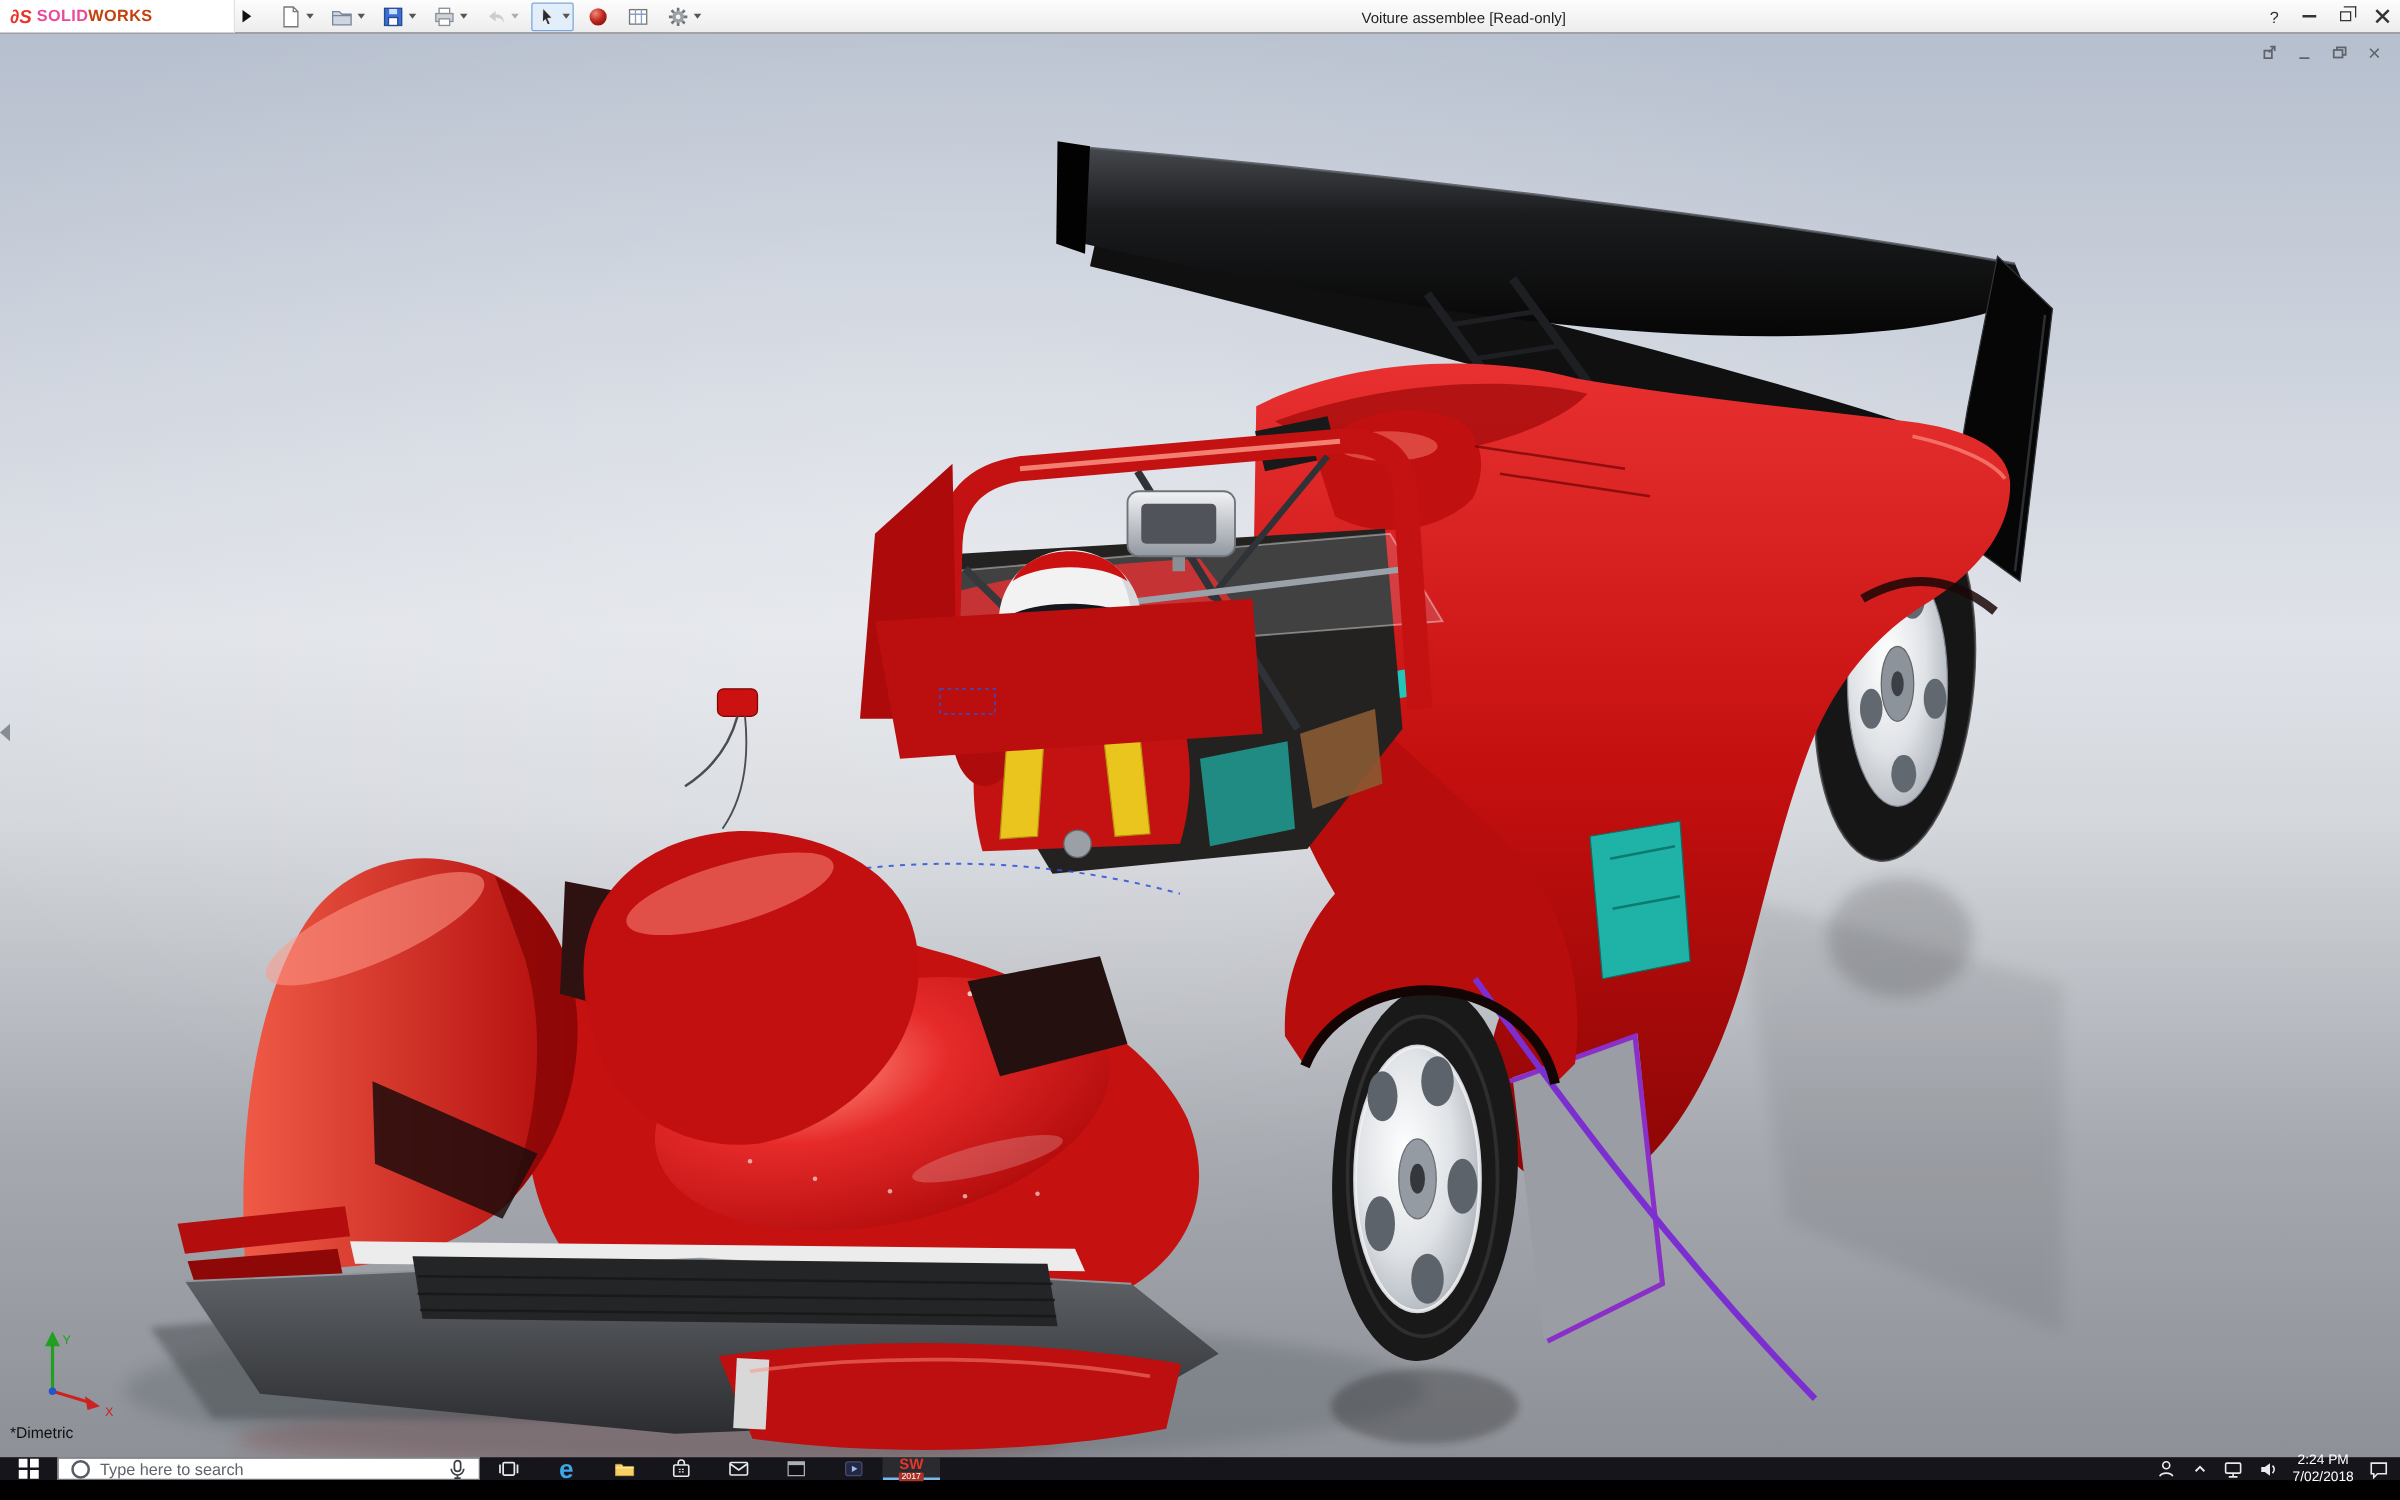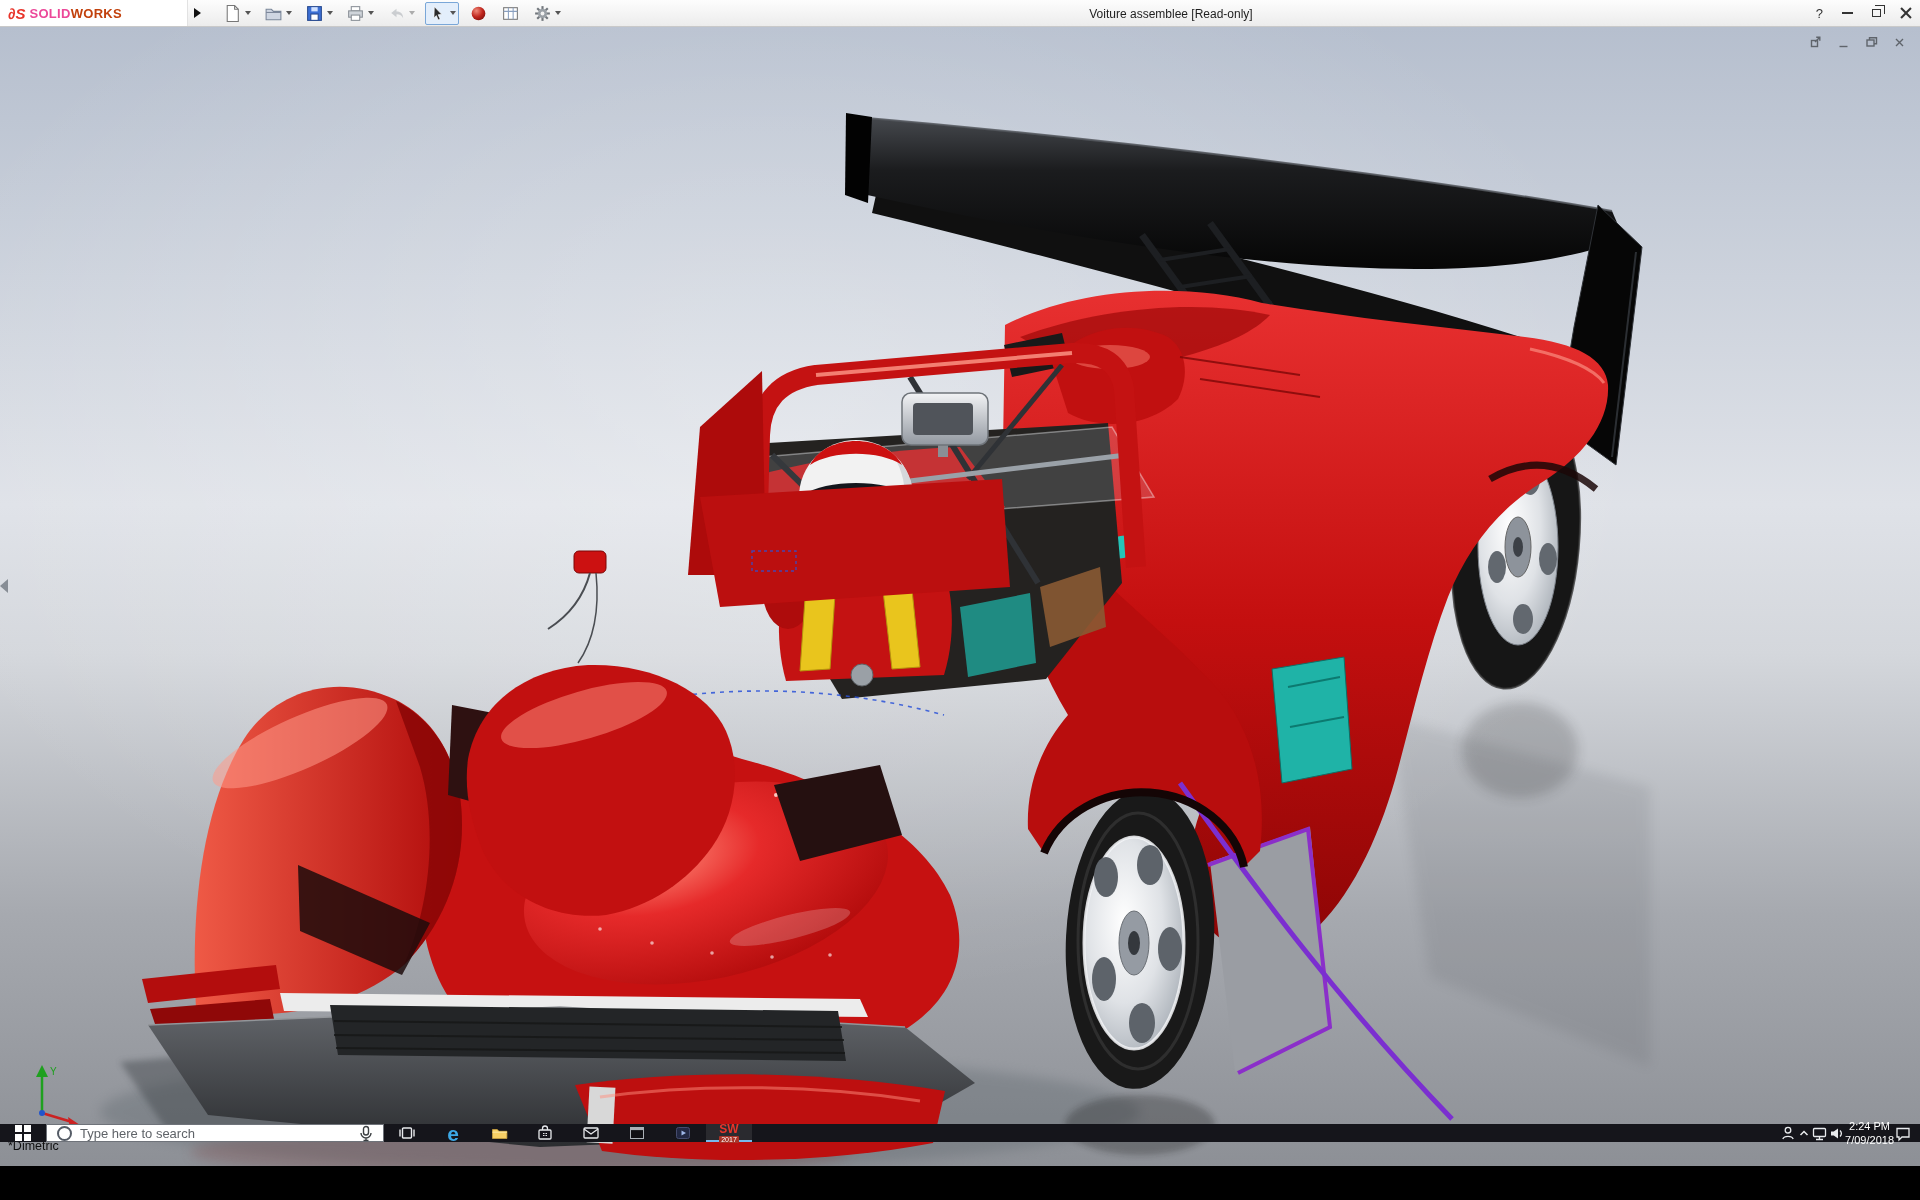--- a/index.html
+++ b/index.html
@@ -54,21 +54,21 @@
   .doc-controls button { border:none; background:transparent; cursor:pointer; padding:0; }
   .doc-controls svg { width:13px; height:13px; display:block; stroke:#5f646b; fill:none;
     stroke-width:1.4; }
   .collapse-arrow { position:absolute; left:0; top:552px; width:0; height:0; cursor:pointer;
     border-top:7px solid transparent; border-bottom:7px solid transparent;
     border-right:8px solid #878d95; }
   .view-label { position:absolute; left:8px; top:1112px; font-size:12.5px; color:#101010; }
   .triad { position:absolute; left:16px; top:1028px; }
 
   
-  .taskbar { position:absolute; left:0; top:1124px; width:1920px; height:18px;
+  .taskbar { position:absolute; left:0; top:1166px; width:1920px; height:18px;
     background:#15151b; display:flex; align-items:stretch; color:#e8eaed; }
   .start { width:46px; border:none; background:transparent; display:flex; align-items:center;
     justify-content:center; cursor:pointer; }
   .winlogo { display:grid; grid-template-columns:7px 7px; grid-template-rows:7px 7px; gap:1.5px; }
   .winlogo span { background:#fff; }
   .searchbox { width:338px; background:#fff; border:1px solid #6f737a; display:flex;
     align-items:center; gap:8px; padding:0 10px; }
   .cortana-ring { width:15px; height:15px; border:2px solid #555c66; border-radius:50%; flex:none; }
   .searchbox input { border:none; outline:none; flex:1; font-size:13px; color:#3c4043;
     background:transparent; font-family:"Liberation Sans",sans-serif; }
@@ -76,21 +76,21 @@
   .mic svg { display:block; }
   .apps { display:flex; }
   .app { width:46px; border:none; background:transparent; display:flex; align-items:center;
     justify-content:center; cursor:pointer; position:relative; }
   .app.active { background:rgba(255,255,255,.09); box-shadow:inset 0 -2px 0 #76b9ed; }
   .edge-e { font-size:21px; font-weight:700; color:#3ca8e6; line-height:1; }
   .sw-badge { display:flex; flex-direction:column; align-items:center; line-height:1; }
   .sw-txt { color:#e8352b; font-weight:800; font-size:12px; }
   .sw-year { font-size:7px; color:#fff; background:#a93226; padding:0 2px; border-radius:1px;
     margin-top:1px; }
-  .tray { margin-left:auto; display:flex; align-items:center; padding-right:8px; }
+  .tray { margin-left:auto; display:flex; align-items:center; gap:11px; padding-right:8px; }
   .tray button { border:none; background:transparent; cursor:pointer; padding:0; display:flex;
     align-items:center; }
   .tray svg { display:block; }
   .clock { font-size:11px; line-height:1.3; text-align:center; color:#fff; cursor:pointer; }
 </style>
 </head>
 <body>
 
 <div id="root">
 
@@ -557,21 +557,21 @@
           </svg>
       </button>
       <button>
         <svg width="17" height="17" viewBox="0 0 17 17">
             <path d="M3 6.5 v4 h2.8 L10 13.5 V3.5 L5.8 6.5 z" fill="#e8eaed"></path>
             <path d="M12 5.5 q2.8 3 0 6" stroke="#e8eaed" stroke-width="1.3" fill="none"></path>
           </svg>
       </button>
       <div class="clock">
         <div>2:24 PM</div>
-        <div>7/09/2018</div>
+        <div>7/02/2018</div>
       </div>
       <button>
         <svg width="18" height="18" viewBox="0 0 18 18" fill="none" stroke="#e8eaed" stroke-width="1.3">
             <path d="M3 4.5 h12 v8.5 h-7 l-3 3 v-3 h-2 z"></path>
           </svg>
       </button>
     </div>
   </footer>
 </div>
 

